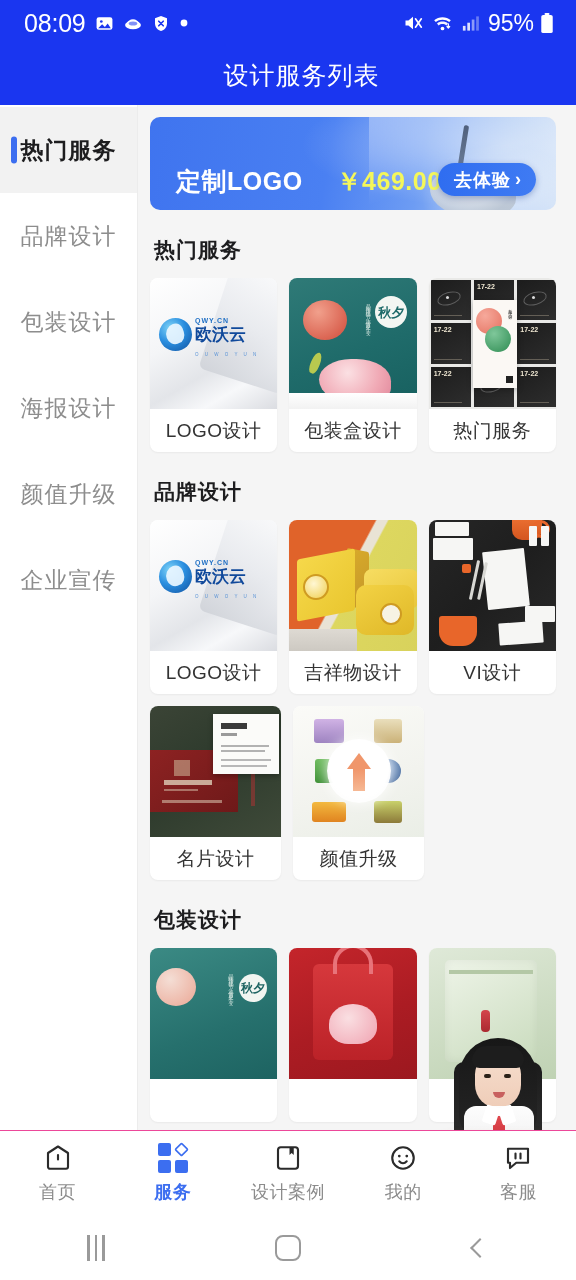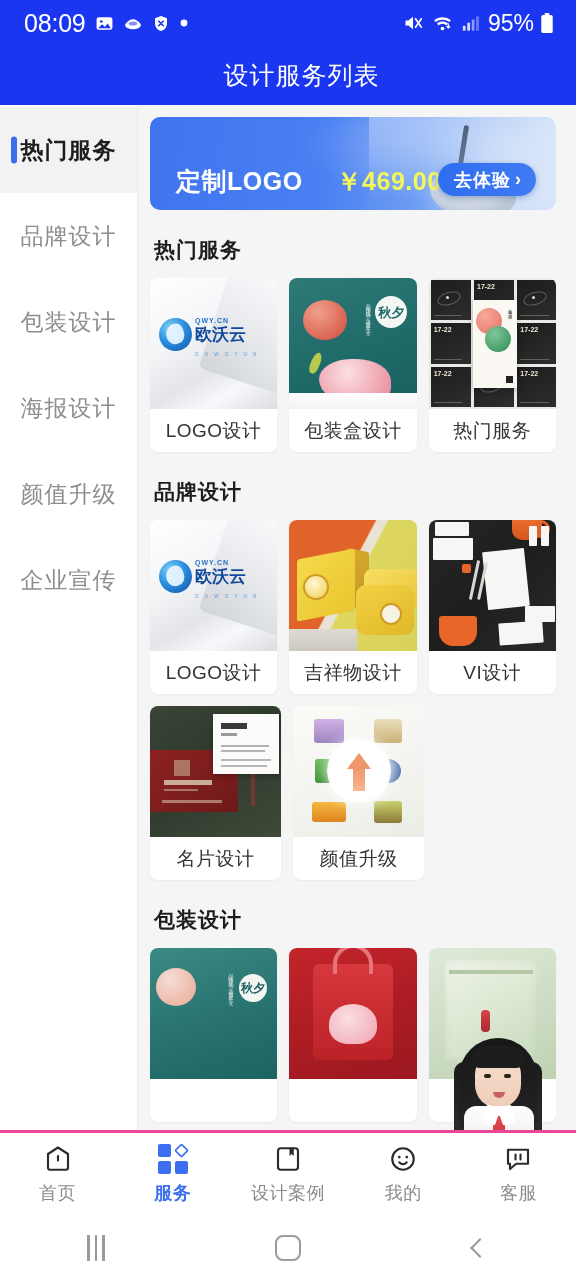--- a/index.html
+++ b/index.html
@@ -362,21 +362,21 @@
   .fab-chat:after {
     content:""; position:absolute; left:5px; bottom:-4px; width:6px; height:6px;
     background:#fff; border-radius:0 0 4px 2px; transform:rotate(12deg);
   }
   .fab-chat i { width:3px; height:3px; border-radius:50%; background:#f2766a; display:block; }
   .fab-label { color:#fff; font-size:20px; font-weight:700; letter-spacing:1.2px; }
 
   
   .tabbar {
     position:absolute; bottom:64px; left:0; width:576px; height:86px;
-    background:#ffffff; border-top:3px solid #ec4899;
+    background:#ffffff; border-top:1px solid #ec4899;
     display:flex; align-items:center; z-index:50;
   }
   .tab { flex:1; display:flex; flex-direction:column; align-items:center; gap:7px; }
   .tab-label { font-size:18px; color:#8b8b8b; letter-spacing:.5px; }
   .tab.active .tab-label { color:#3c6ef0; font-weight:700; }
   .tab-ico { width:30px; height:30px; position:relative; }
 
   
   .ico-grid { display:grid; grid-template-columns:1fr 1fr; grid-template-rows:1fr 1fr; gap:4px; }
   .ico-grid span { background:#3c6ef0; border-radius:2px; }

